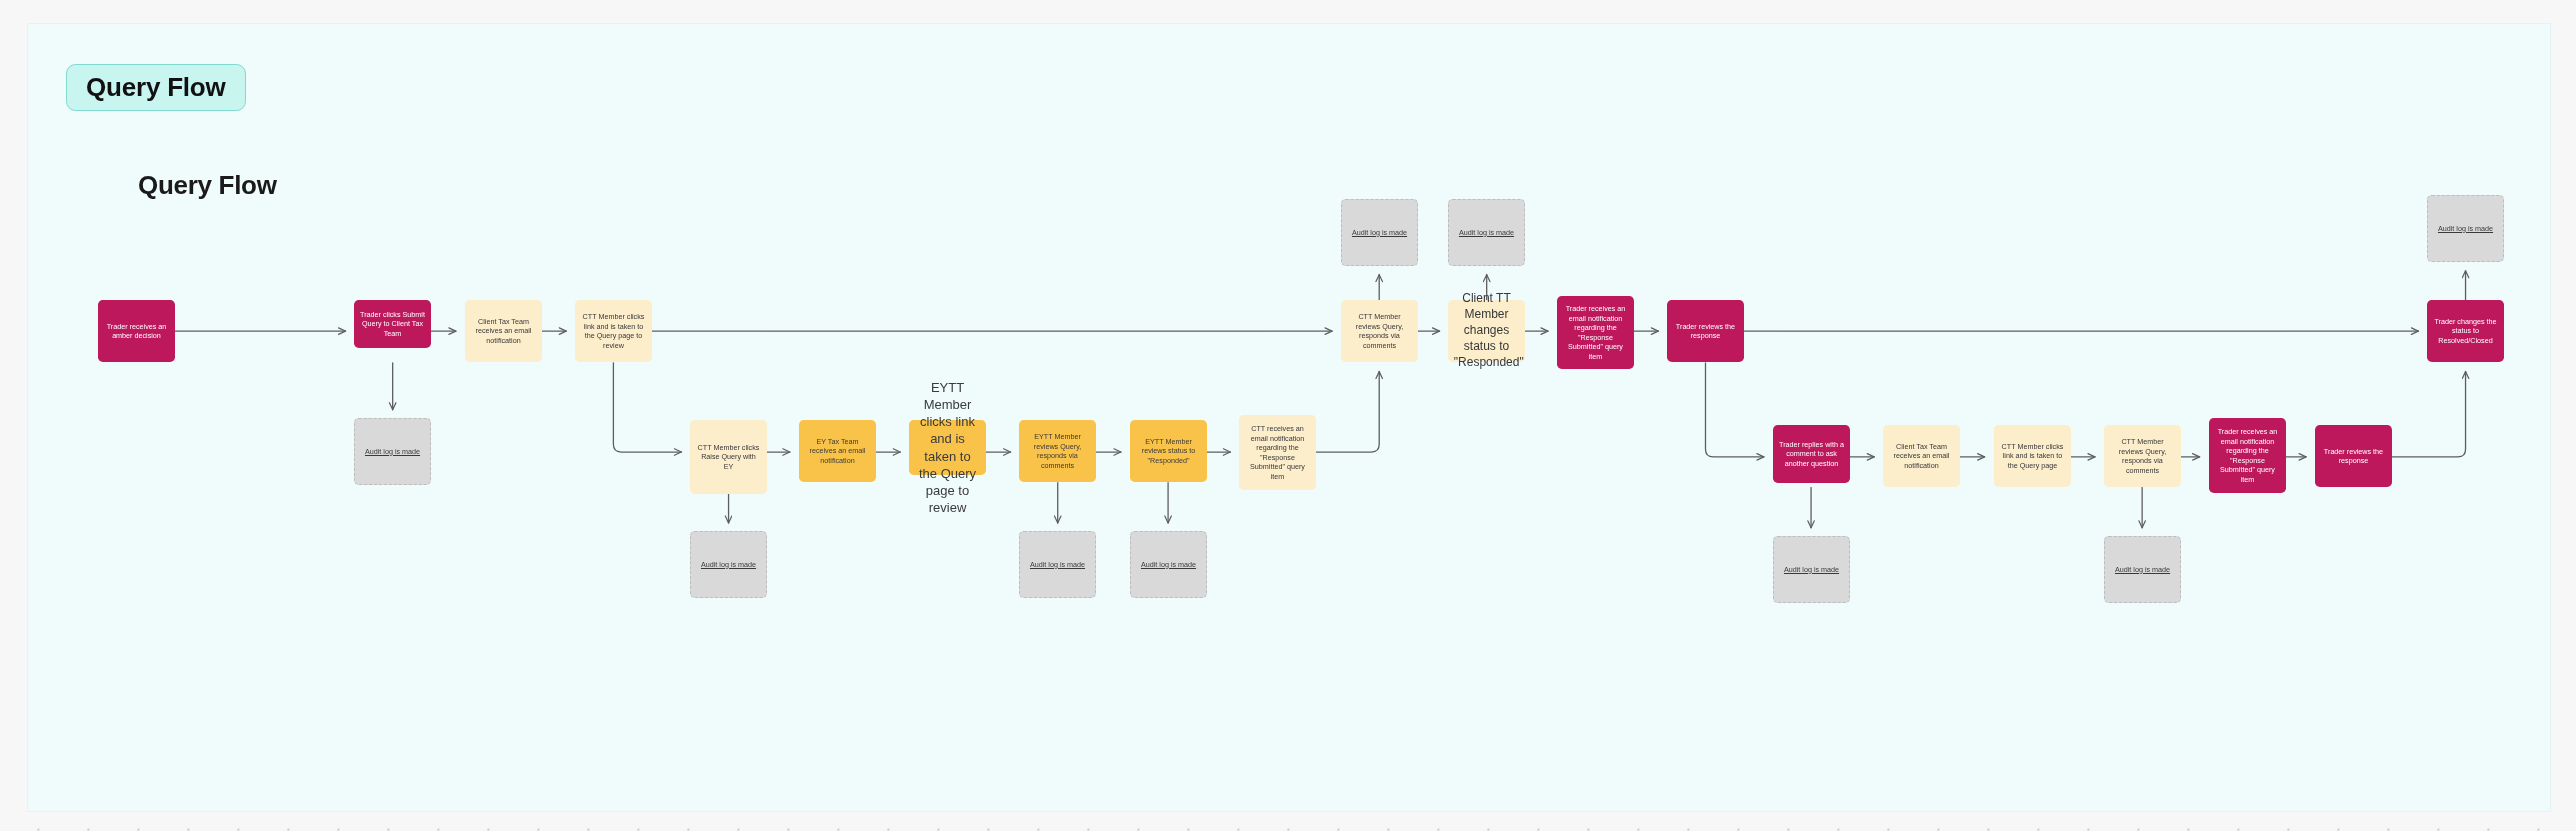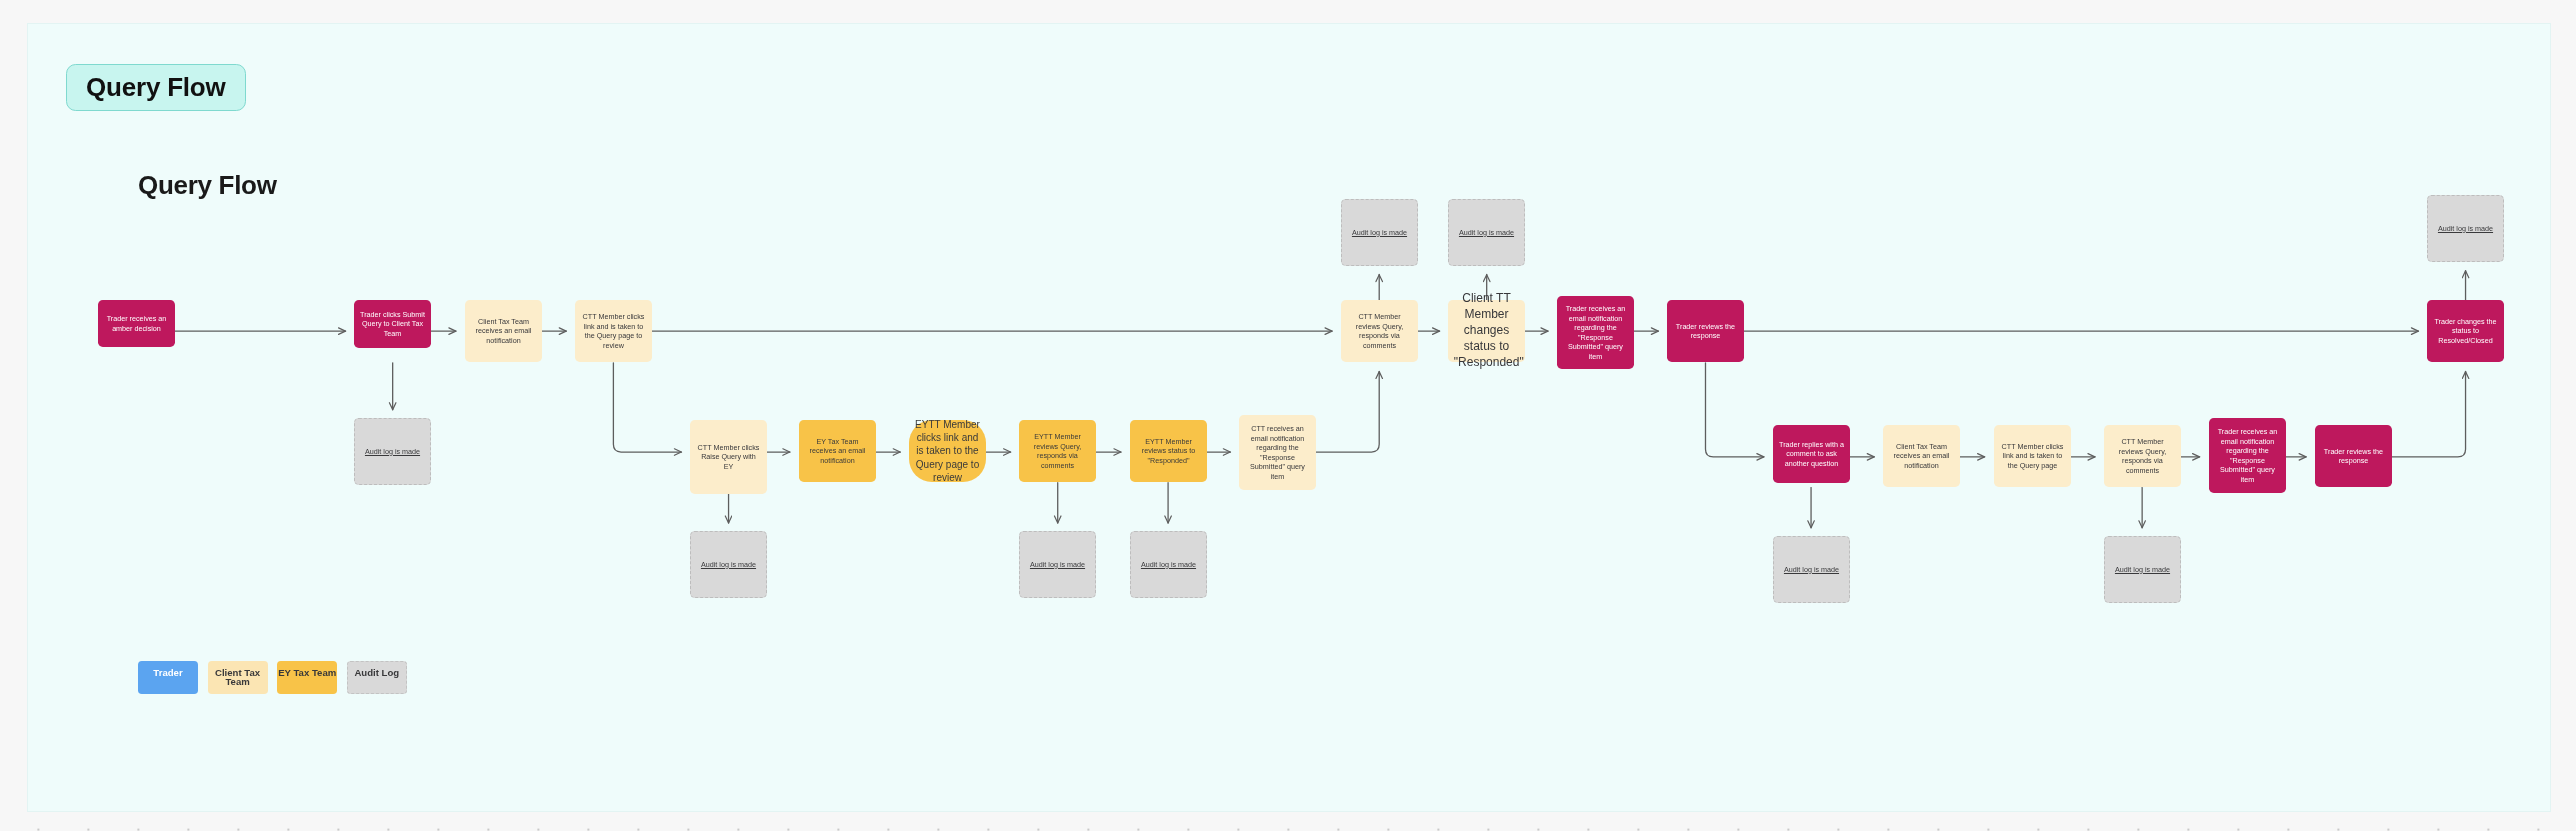--- a/index.html
+++ b/index.html
@@ -156,21 +156,21 @@
       <path d="M2463,451 L2532,451 Q2540,451 2540,443 L2540,362" marker-end="url(#ah)"></path>
 
       <path d="M2540,288 L2540,257" marker-end="url(#ah)"></path>
     </g>
   </svg>
 
   <div id="frame-title">Query Flow</div>
   <div id="diagram-title">Query Flow</div>
 
   <div id="nodes-layer">
-      <div class="node n-trader" style="left: 70px; top: 276px; width: 77px; height: 47px; font-size: 7.2px;">
+      <div class="node n-trader" style="left: 70px; top: 276px; width: 77px; height: 62px; font-size: 7.2px;">
         <span>Trader receives an amber decision</span>
       </div>
       <div class="node n-trader" style="left: 326px; top: 276px; width: 77px; height: 48px; font-size: 7.2px;">
         <span>Trader clicks Submit Query to Client Tax Team</span>
       </div>
       <div class="node n-audit" style="left: 326px; top: 394px; width: 77px; height: 67px; font-size: 7.2px;">
         <span>Audit log is made</span>
       </div>
       <div class="node n-ctt-light" style="left: 437px; top: 276px; width: 77px; height: 62px; font-size: 7.2px;">
         <span>Client Tax Team receives an email notification</span>
@@ -180,21 +180,21 @@
       </div>
       <div class="node n-ctt-light" style="left: 662px; top: 396px; width: 77px; height: 74px; font-size: 7.2px;">
         <span>CTT Member clicks Raise Query with EY</span>
       </div>
       <div class="node n-audit" style="left: 662px; top: 507px; width: 77px; height: 67px; font-size: 7.2px;">
         <span>Audit log is made</span>
       </div>
       <div class="node n-ey" style="left: 771px; top: 396px; width: 77px; height: 62px; font-size: 7.2px;">
         <span>EY Tax Team receives an email notification</span>
       </div>
-      <div class="node n-ey" style="left: 881px; top: 396px; width: 77px; height: 62px; font-size: 10px; border-radius: 23px;">
+      <div class="node n-ey" style="left: 881px; top: 396px; width: 77px; height: 55px; font-size: 13px;">
         <span>EYTT Member clicks link and is taken to the Query page to review</span>
       </div>
       <div class="node n-ey" style="left: 991px; top: 396px; width: 77px; height: 62px; font-size: 7.2px;">
         <span>EYTT Member reviews Query, responds via comments</span>
       </div>
       <div class="node n-audit" style="left: 991px; top: 507px; width: 77px; height: 67px; font-size: 7.2px;">
         <span>Audit log is made</span>
       </div>
       <div class="node n-ey" style="left: 1102px; top: 396px; width: 77px; height: 62px; font-size: 7.2px;">
         <span>EYTT Member reviews status to "Responded"</span>
@@ -248,20 +248,14 @@
         <span>Trader reviews the response</span>
       </div>
       <div class="node n-audit" style="left: 2399px; top: 171px; width: 77px; height: 67px; font-size: 7.2px;">
         <span>Audit log is made</span>
       </div>
       <div class="node n-trader" style="left: 2399px; top: 276px; width: 77px; height: 62px; font-size: 7.2px;">
         <span>Trader changes the status to Resolved/Closed</span>
       </div>
     </div>
 
-  <div id="legend">
-      <div class="legend-item lg-trader">Trader</div>
-      <div class="legend-item lg-ctt">Client Tax Team</div>
-      <div class="legend-item lg-ey">EY Tax Team</div>
-      <div class="legend-item lg-audit">Audit Log</div>
-    </div>
 </div>
 
 
 </body></html>

